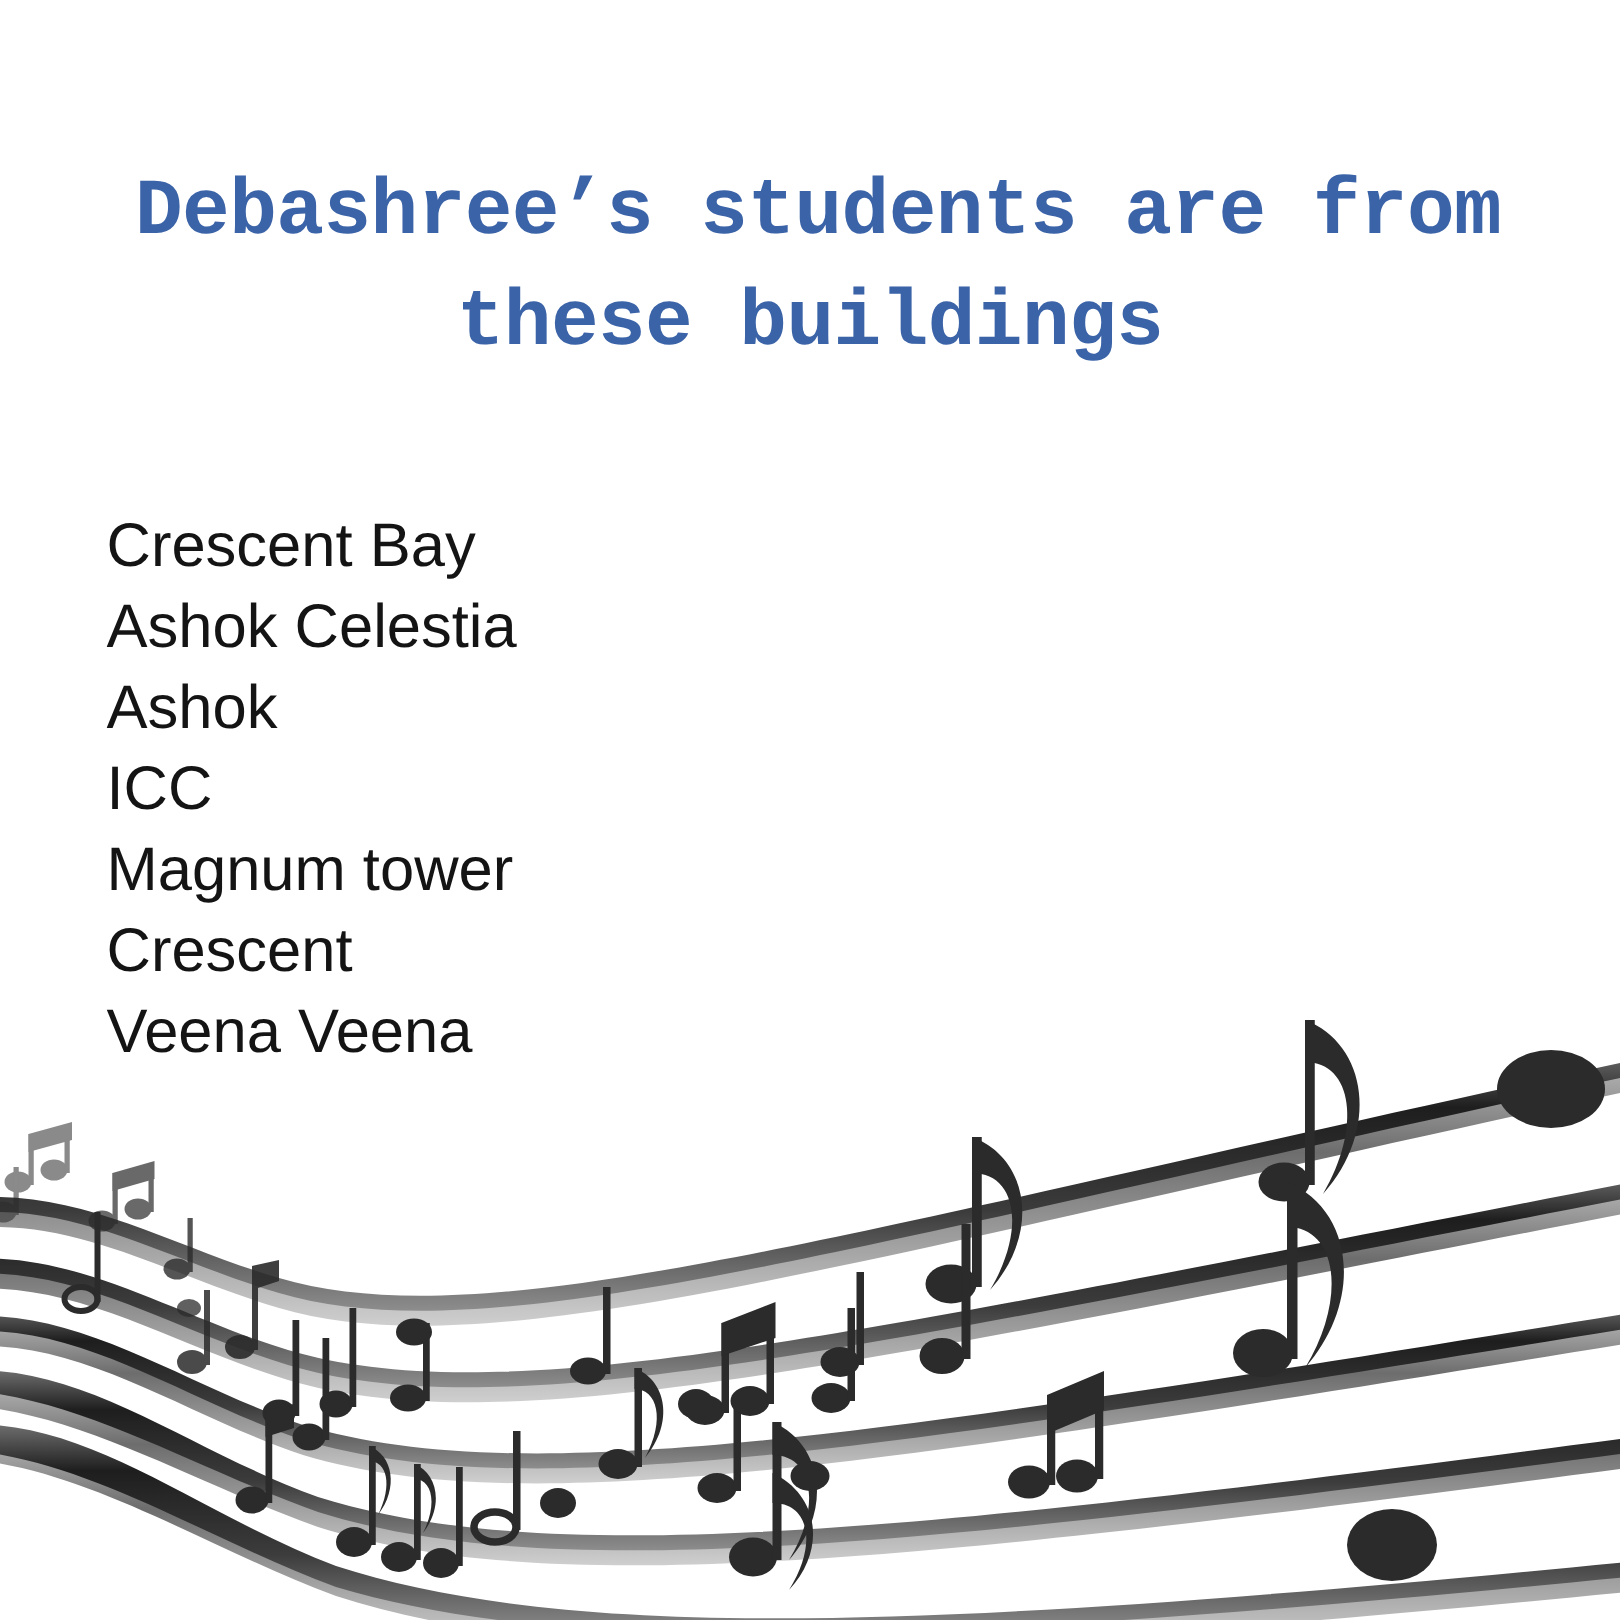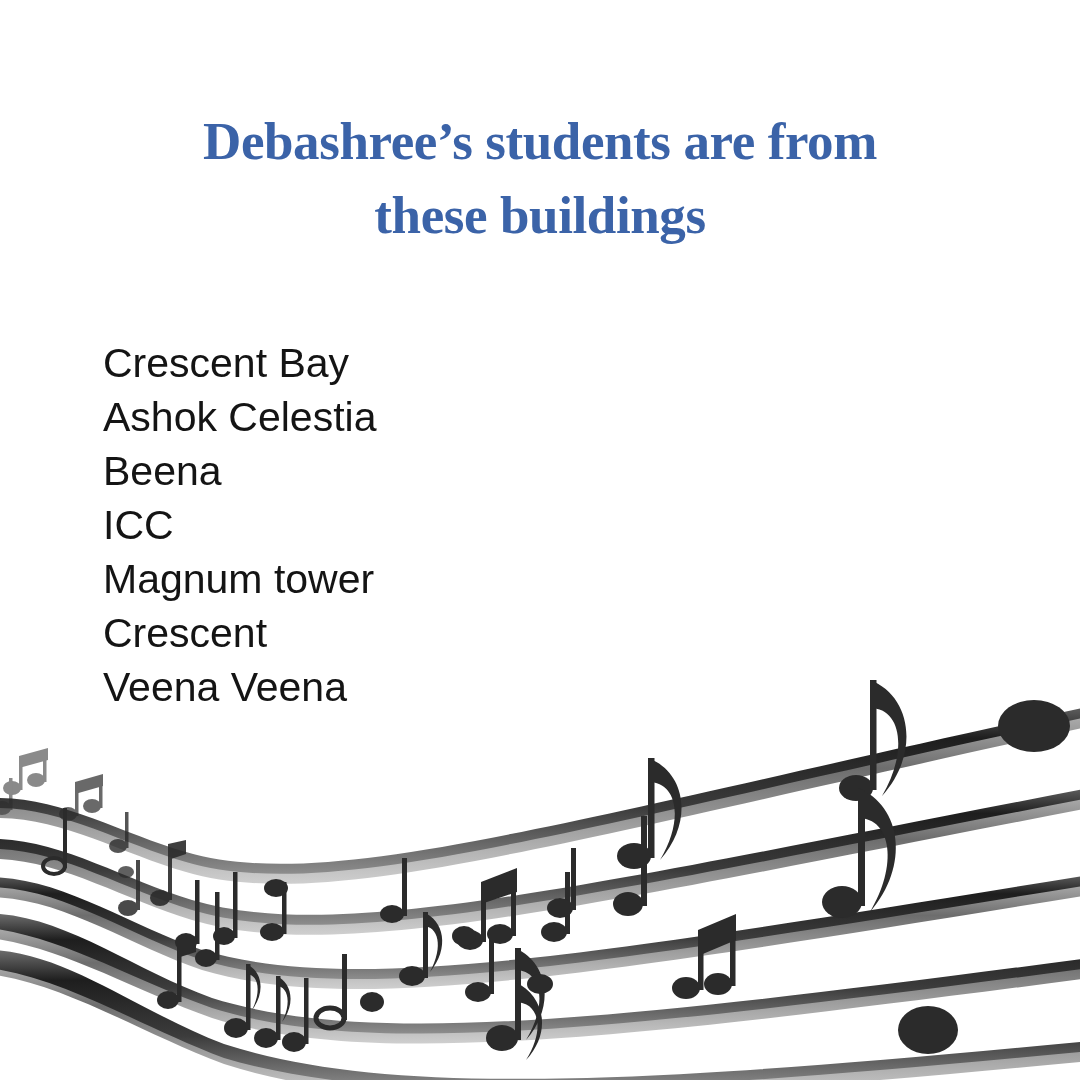--- a/index.html
+++ b/index.html
@@ -22,38 +22,37 @@
 
   
   .title-block {
     position: absolute;
     top: 104px;
     left: 90px;
     width: 900px;
     text-align: center;
   }
   .title-line {
-    font-family: Liberation Serif, serif;
+    font-family: Liberation Mono, monospace;
     font-weight: bold;
     font-size: 53px;
     line-height: 74px;
     letter-spacing: -0.4px;
     color: #3b63a8;
     white-space: nowrap;
   }
 
   
   .list-block {
     position: absolute;
     top: 336px;
     left: 71px;
     width: 430px;
     height: 370px;
     overflow: hidden;
-    margin-left: 32px;
   }
   .list-item {
     font-family: "Liberation Sans", sans-serif;
     font-weight: normal;
     font-size: 41px;
     line-height: 54px;
     color: #141414;
     white-space: nowrap;
   }
 
@@ -79,21 +78,21 @@
 <div id="poster">
 
   <div class="title-block">
     <div class="title-line">Debashree’s students are from</div>
     <div class="title-line">these buildings</div>
   </div>
 
   <div class="list-block">
     <div class="list-item">Crescent Bay</div>
     <div class="list-item">Ashok Celestia</div>
-    <div class="list-item">Beena</div>
+    <div class="list-item">Ashok</div>
     <div class="list-item">ICC</div>
     <div class="list-item">Magnum tower</div>
     <div class="list-item">Crescent</div>
     <div class="list-item">Veena Veena</div>
   </div>
 
   <div class="staff-art">
     <svg viewBox="0 0 1080 440" xmlns="http://www.w3.org/2000/svg" aria-hidden="true">
       <defs>
         <linearGradient id="barGrad" x1="0" y1="0" x2="0" y2="1">

